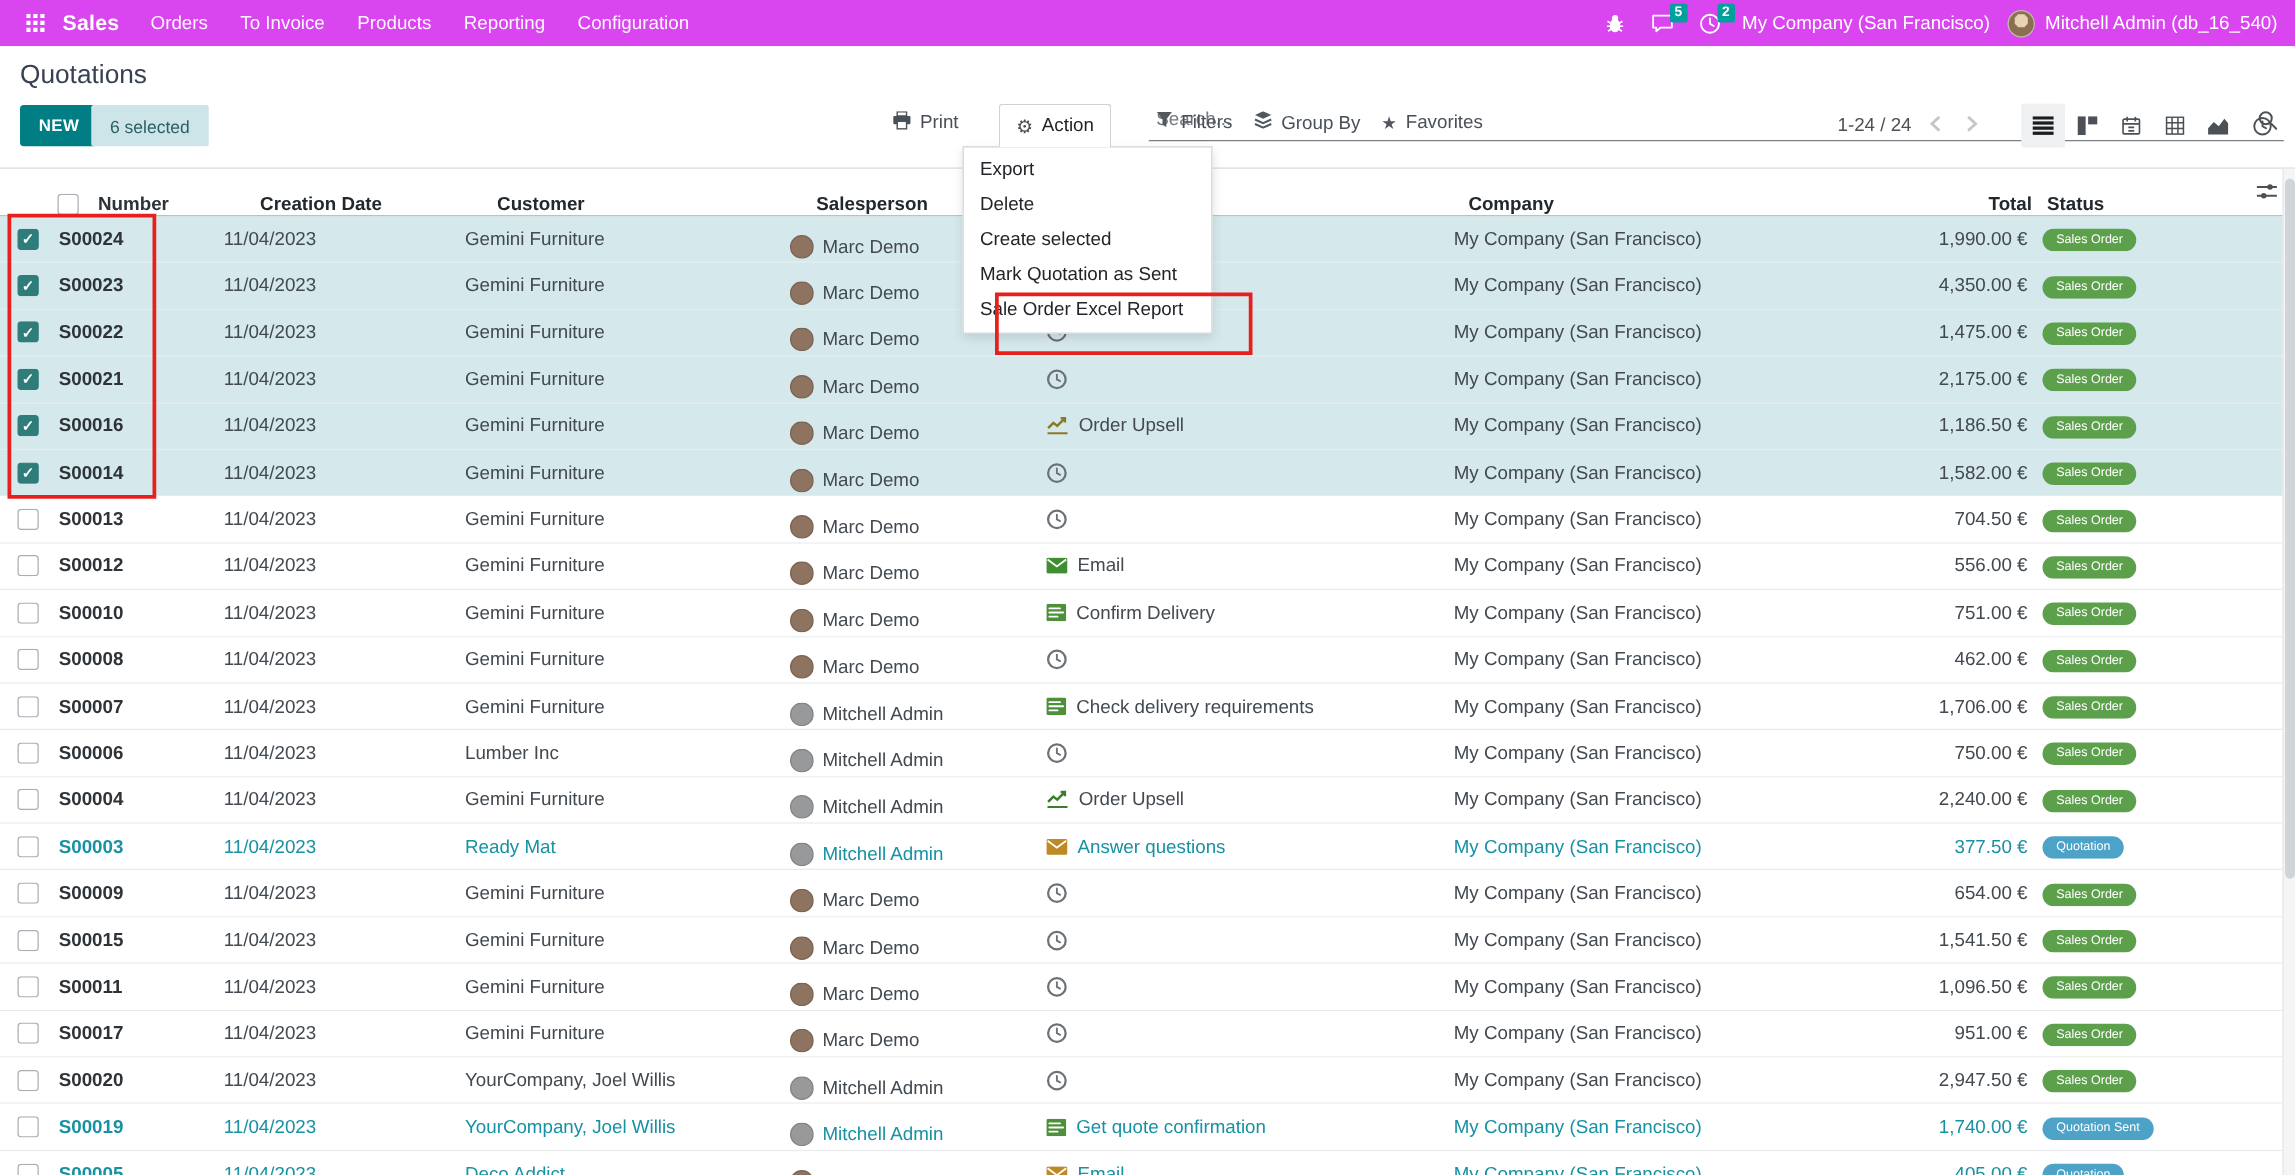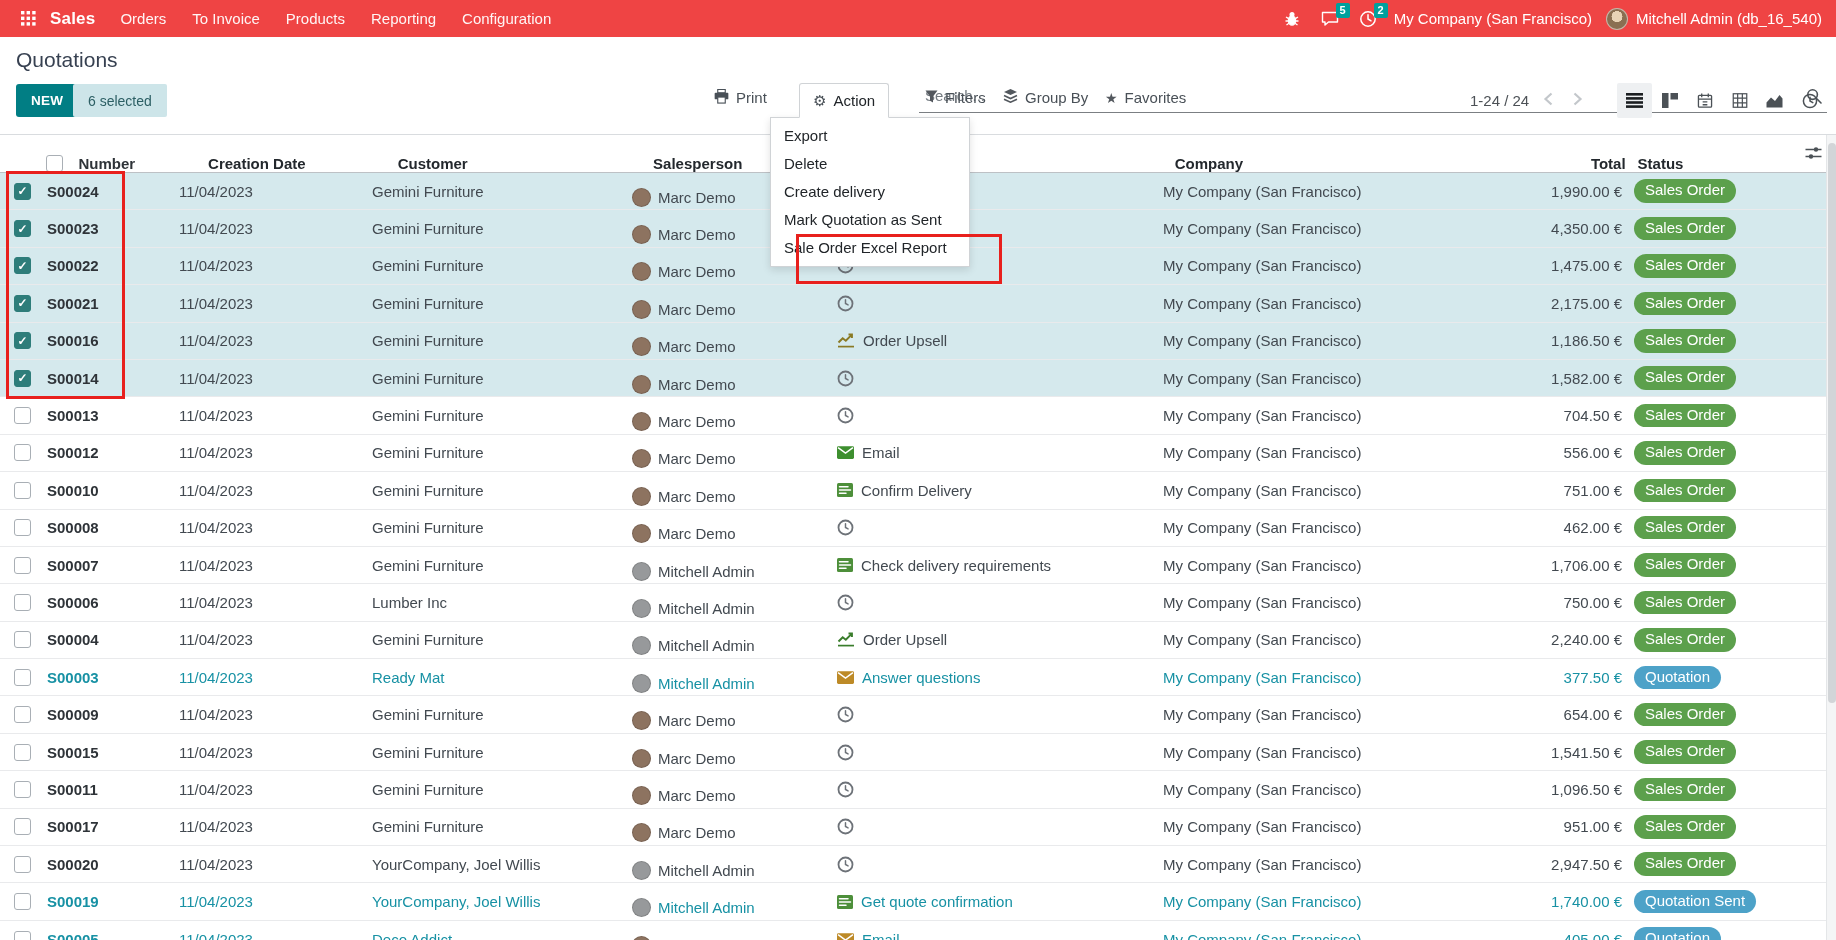--- a/index.html
+++ b/index.html
@@ -2,21 +2,21 @@
 <html><head>
 <meta charset="utf-8">
 <style>
   * { margin:0; padding:0; box-sizing:border-box; }
   html,body { background:#fff; }
   body { font-family:"Liberation Sans", sans-serif; }
   .page { position:relative; width:1836px; height:940px; overflow:hidden; background:#fff; color:#424950; }
 
   
   .navbar { position:absolute; left:0; top:0; width:1836px; height:37px;
-    background:#ef4444; display:flex; align-items:center; padding:0 14px; color:#fff; }
+    background:#d946ef; display:flex; align-items:center; padding:0 14px; color:#fff; }
   .nav-left { display:flex; align-items:center; gap:4px; }
   .apps-btn { display:flex; align-items:center; justify-content:center; width:28px; height:37px; cursor:pointer; }
   .brand { font-size:17px; font-weight:700; margin:0 10px 0 4px; letter-spacing:.2px; }
   .nav-item { font-size:15px; padding:0 11px; line-height:37px; color:rgba(255,255,255,.95); cursor:pointer; }
   .systray { margin-left:auto; display:flex; align-items:center; gap:14px; }
   .tray-icon { position:relative; width:24px; height:24px; display:flex; align-items:center; justify-content:center; cursor:pointer; }
   .count-badge { position:absolute; top:-4px; right:-8px; background:#00A09D; color:#fff;
     font-size:11px; line-height:1; padding:2px 4px; border-radius:2px; font-weight:700; }
   .tray-text { font-size:15px; color:#fff; cursor:pointer; white-space:nowrap; }
   .nav-avatar { width:22px; height:22px; border-radius:50%; background:#b99a7d;
@@ -77,21 +77,21 @@
   .col-company { width:277px; }
   .col-total   { width:185px; text-align:right; padding-right:3px; }
   .col-status  { width:211px; padding-left:9px; }
 
   .cb { width:17px; height:17px; border:1px solid #a9afb5; border-radius:3px; background:#fff;
     display:flex; align-items:center; justify-content:center; }
   .cb.checked { background:#2e7d7a; border-color:#2e7d7a; }
   .cb.checked::after { content:"✓"; color:#fff; font-size:12px; font-weight:700; line-height:1; }
 
   .avatar { width:19px; height:19px; border-radius:50%; flex:0 0 auto; border:1px solid rgba(0,0,0,.15); }
-  .badge { display:inline-block; padding:3px 11px 4px; border-radius:50rem; color:#fff; font-size:15px; line-height:1.1; }
+  .badge { display:inline-block; padding:3px 11px 4px; border-radius:50rem; color:#fff; font-size:10px; line-height:1.1; }
 
   .activity-label { margin-left:2px; }
 
   .sliders-btn { position:absolute; right:14px; top:10px; cursor:pointer; background:none; border:none; }
 
   
   .anno { position:absolute; border:3px solid #e8201d; z-index:50; pointer-events:none; }
   .anno-rows { left:6px; top:171px; width:119px; height:228px; }
   .anno-menu { left:796px; top:234px; width:206px; height:50px; }
 
@@ -733,21 +733,21 @@
     <div class="td col-company">My Company (San Francisco)</div>
     <div class="td col-total">405.00 €</div>
     <div class="td col-status"><span class="badge" style="background: rgb(77, 162, 200);">Quotation</span></div>
   </div>
       </div>
   </div>
 
   <div class="dropdown">
     <div class="dd-item">Export</div>
     <div class="dd-item">Delete</div>
-    <div class="dd-item">Create delivery</div>
+    <div class="dd-item">Create selected</div>
     <div class="dd-item">Mark Quotation as Sent</div>
     <div class="dd-item">Sale Order Excel Report</div>
   </div>
 
   <div class="anno anno-rows"></div>
   <div class="anno anno-menu"></div>
 
   <div class="scrollbar">
     <div class="scroll-thumb"></div>
   </div>

